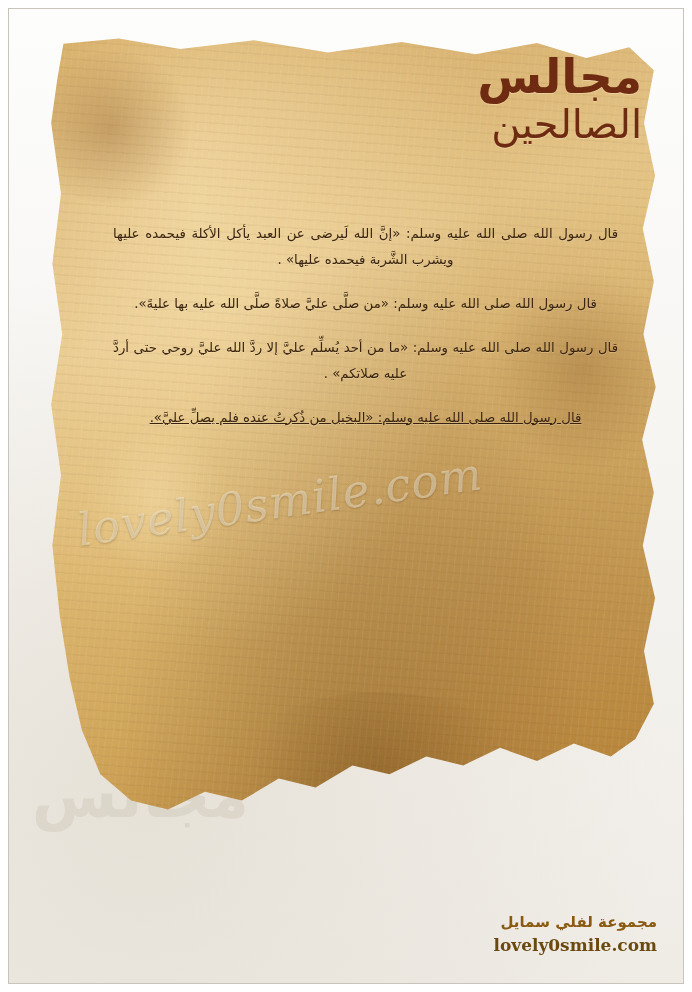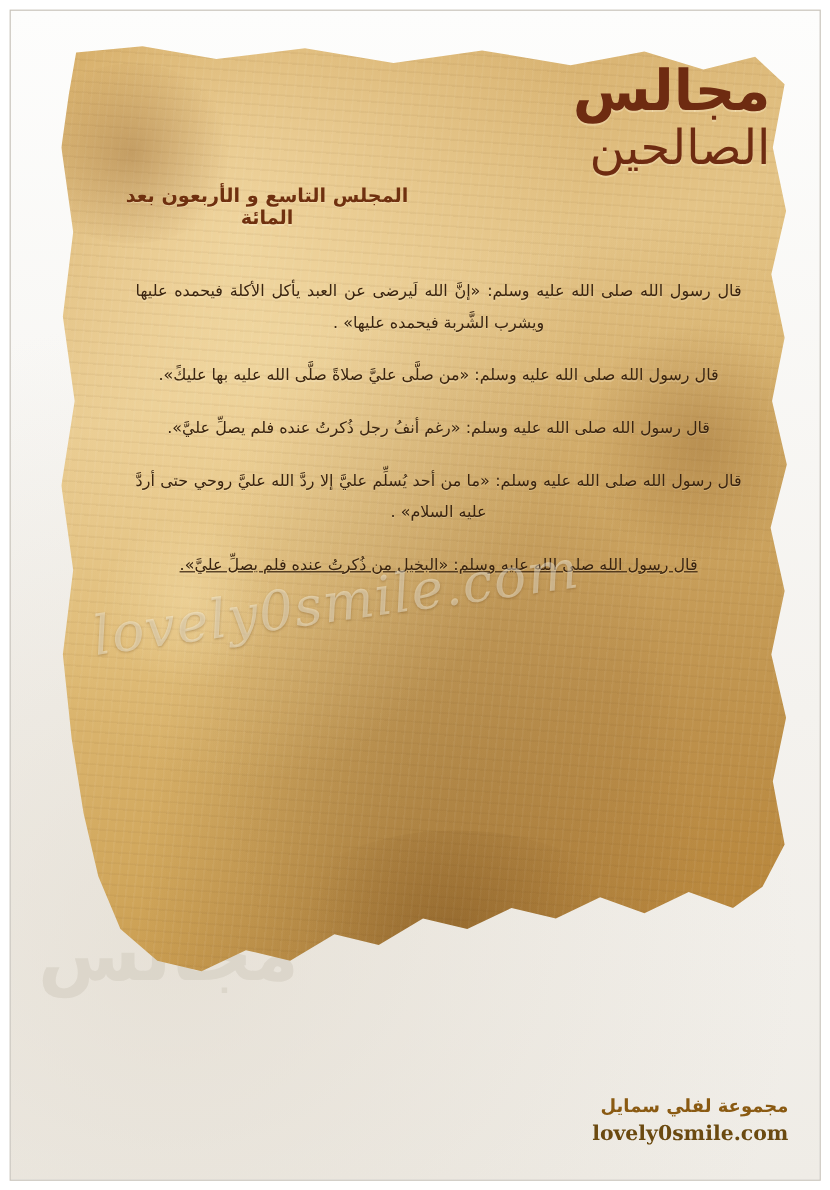--- a/index.html
+++ b/index.html
@@ -96,21 +96,21 @@
   .body{
     position:absolute;right:42px;top:186px;width:505px;
     color:#3a2410;
     font-size:13.3px;
     line-height:1.95;
     text-align:justify;
     text-align-last:center;
     direction:rtl;
     text-shadow:0 1px 0 rgba(255,245,215,.25);
   }
-  .body p{margin:10px 0 18px 0;}
+  .body p{margin:0 0 18px 0;}
   .body p:last-child{margin-bottom:0;text-decoration:underline;}
 
   
   .wm{
     position:absolute;left:30px;top:430px;width:560px;
     transform:rotate(-8deg);
     font-family:"DejaVu Serif","Liberation Serif",serif;
     font-style:italic;
     font-size:45px;
     color:rgba(255,252,240,.42);
@@ -166,27 +166,25 @@
       <div class="stain s1"></div>
       <div class="stain s2"></div>
       <div class="stain s3"></div>
       <div class="stain s4"></div>
 
       <div class="masthead">
         <div class="l1">مجالس</div>
         <div class="l2">الصالحين</div>
       </div>
 
-      <div class="issue-title">المجلس التاسع و الأربعون بعد المائة</div>
 
       <div class="body">
         <p>قال رسول الله صلى الله عليه وسلم: «إنَّ الله لَيرضى عن العبد يأكل الأكلة فيحمده عليها ويشرب الشَّربة فيحمده عليها» .</p>
-        <p>قال رسول الله صلى الله عليه وسلم: «من صلَّى عليَّ صلاةً صلَّى الله عليه بها عليكً».</p>
-        <p>قال رسول الله صلى الله عليه وسلم: «رغم أنفُ رجل ذُكرتُ عنده فلم يصلِّ عليَّ».</p>
-        <p>قال رسول الله صلى الله عليه وسلم: «ما من أحد يُسلِّم عليَّ إلا ردَّ الله عليَّ روحي حتى أردَّ عليه السلام» .</p>
+        <p>قال رسول الله صلى الله عليه وسلم: «من صلَّى عليَّ صلاةً صلَّى الله عليه بها عليهً».</p>
+        <p>قال رسول الله صلى الله عليه وسلم: «ما من أحد يُسلِّم عليَّ إلا ردَّ الله عليَّ روحي حتى أردَّ عليه صلاتكم» .</p>
         <p>قال رسول الله صلى الله عليه وسلم: «البخيل من ذُكرتُ عنده فلم يصلِّ عليَّ».</p>
       </div>
 
       <div class="wm">lovely0smile.com</div>
 
       <div class="seal">
         <div>الله</div>
         <div>رسول</div>
         <div>محمد</div>
       </div>

